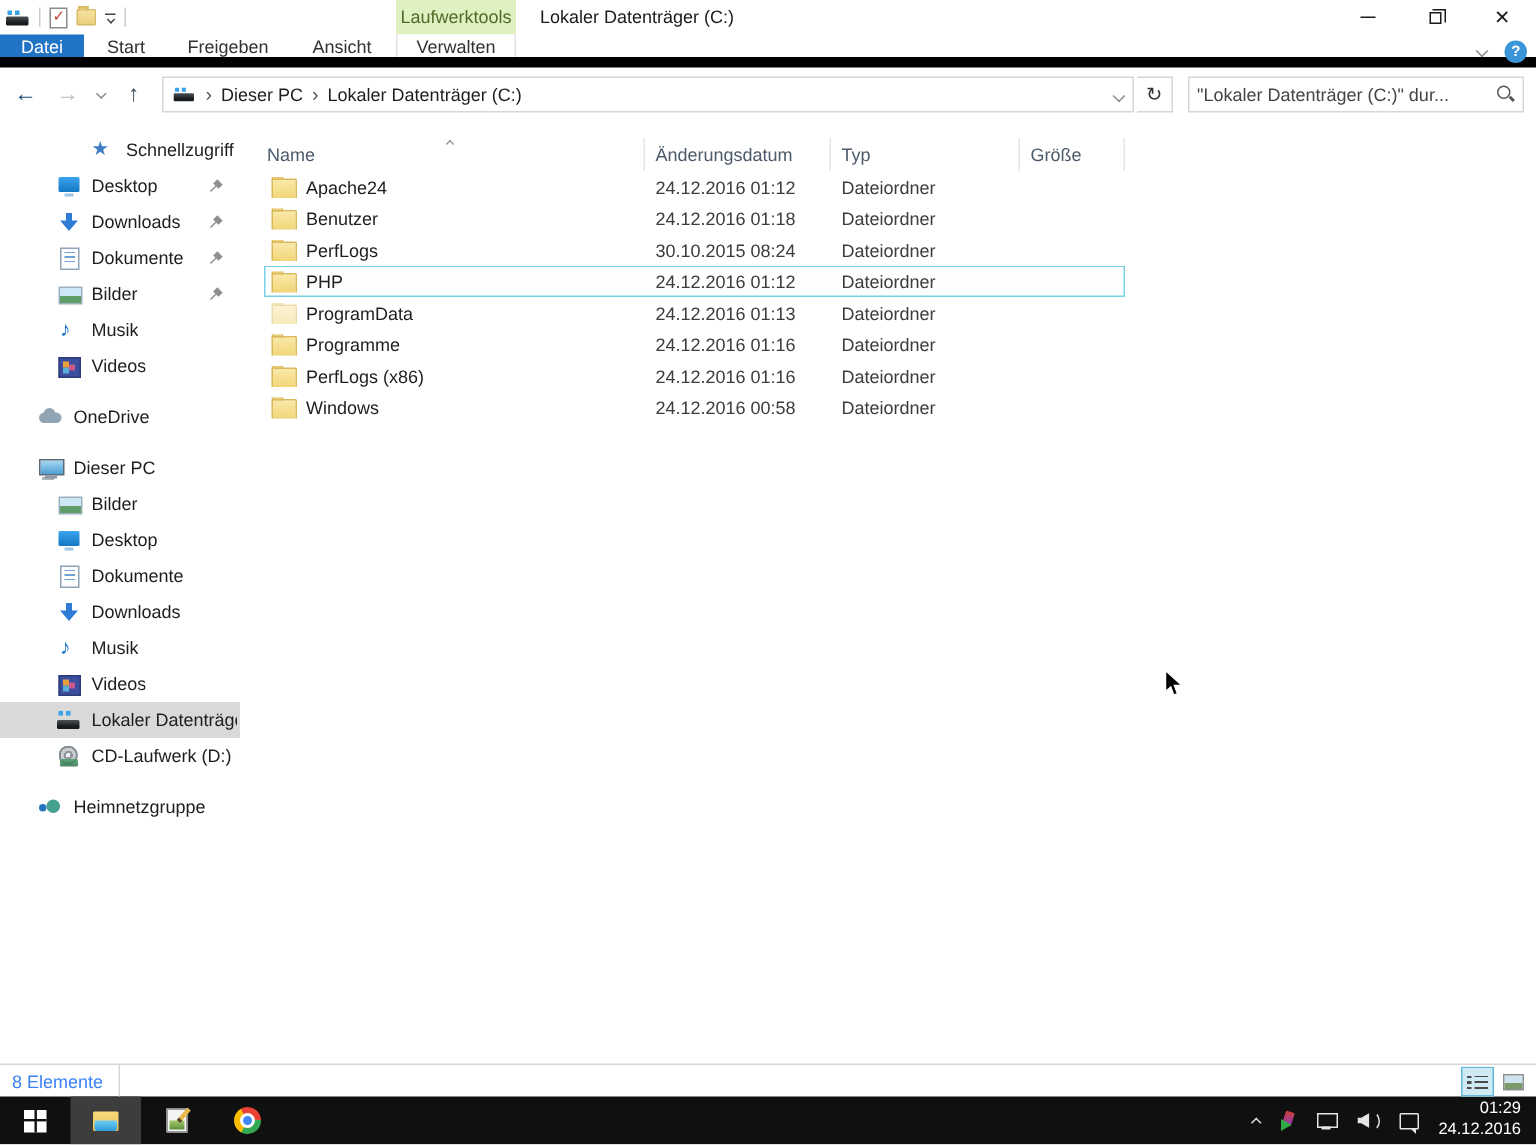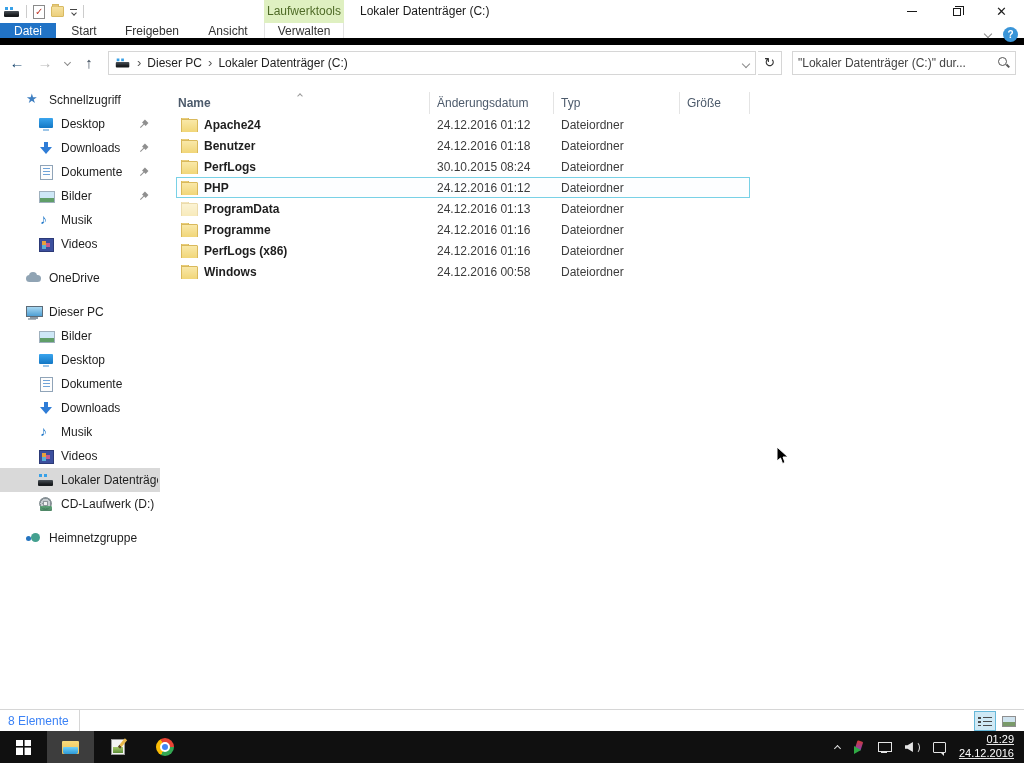--- a/index.html
+++ b/index.html
@@ -60,21 +60,21 @@
   .search-box input::placeholder { color:#444; opacity:1; }
   .g-search-icon { position:relative; width:13px; height:13px; flex:none; }
   .g-search-icon::before { content:""; position:absolute; left:1px; top:1px; width:7px; height:7px; border:1.5px solid #555; border-radius:50%; }
   .g-search-icon::after { content:""; position:absolute; left:9px; top:9px; width:4px; height:1.5px; background:#555; transform:rotate(45deg); }
 
   
   .main { flex:1; display:flex; min-height:0; }
   .sidebar { width:160px; flex:none; padding-top:8px; overflow:hidden; }
   .side-item { height:24px; display:flex; align-items:center; gap:7px; white-space:nowrap; overflow:hidden; padding-right:2px; }
   .side-item.lvl0 { padding-left:26px; margin-top:10px; }
-  .side-item.lvl0.first { margin-top:0; }
+  .side-item.lvl0.first { margin-top:0;margin-left:35px; }
   .side-item.lvl1 { padding-left:38px; }
   .side-item.selected { background:#d9d9d9; }
   .side-label { overflow:hidden; white-space:nowrap; }
   .tree-icon { flex:none; position:relative; width:16px; height:14px; display:inline-block; }
   .pin-icon { display:none; margin-left:auto; margin-right:10px; position:relative; width:9px; height:9px; flex:none; transform:rotate(45deg); }
   .pin-icon::before { content:""; position:absolute; left:2px; top:0; width:5px; height:4px; background:#8f8f8f; }
   .pin-icon::after { content:""; position:absolute; left:4px; top:4px; width:1px; height:5px; background:#8f8f8f; }
   .side-item.pinned .pin-icon { display:inline-block; }
 
   
@@ -97,21 +97,21 @@
   .g-cd-drive-icon::after { content:""; position:absolute; left:2px; bottom:0px; width:12px; height:5px; background:linear-gradient(180deg,#4e9e6a,#2d6e49); border-radius:1px; opacity:.85; }
   .g-network-icon::before { content:""; position:absolute; left:3px; top:0; width:12px; height:8px; border:1px solid #7c93a6; background:#b9d4e8; }
   .g-network-icon::after { content:""; position:absolute; left:0; top:4px; width:12px; height:8px; border:1px solid #4f7ba5; background:linear-gradient(180deg,#55a7e0,#2b7fc9); }
   .g-homegroup-icon::before { content:""; position:absolute; left:0; top:5px; width:5px; height:5px; border-radius:50%; background:#2574c0; }
   .g-homegroup-icon::after { content:""; position:absolute; left:5px; top:2px; width:9px; height:9px; border-radius:50%; background:#44a08f; }
 
   
   .filepane { flex:1; position:relative; padding:6px 0 0 16px; overflow:hidden; }
   .list-header { display:flex; height:22px; align-items:center; color:#4c5a6b; position:relative; margin-top:6px; }
   .hcell { height:100%; display:flex; align-items:center; border-right:1px solid #e4e4e4; }
-  .col-name { width:254px; padding-left:2px;font-weight:bold; }
+  .col-name { width:254px; padding-left:2px; }
   .col-mod  { width:124px; padding-left:7px; }
   .col-type { width:126px; padding-left:7px; }
   .col-size { width:70px;  padding-left:7px; }
   .sort-caret { position:absolute; left:122px; top:-5px; }
   .sort-caret .chev { width:4px; height:4px; border-color:#9a9a9a; }
   .file-row { display:flex; align-items:center; height:21px; width:574px; }
   .file-row .cell { overflow:hidden; white-space:nowrap; }
   .file-row .name-cell { display:flex; align-items:center; gap:8px; padding-left:5px; color:#1e1e1e; }
   .file-row .cell.col-mod, .file-row .cell.col-type { color:#3c3c3c; }
   .file-row.hover { box-shadow:inset 0 0 0 1px #79d1e6; background:#fdfeff; }
@@ -129,21 +129,21 @@
   .status-sep { width:1px; height:100%; background:#d6d6d6; margin-left:10px; }
   .view-toggles { position:absolute; right:4px; top:0; height:22px; display:flex; align-items:center; gap:2px; }
   .view-btn { width:22px; height:20px; display:flex; align-items:center; justify-content:center; }
   .view-btn.active { background:#cfe9f5; box-shadow:inset 0 0 0 1px #66b8d9; }
   .details-glyph { position:relative; width:14px; height:11px; }
   .details-glyph::before { content:""; position:absolute; left:0; top:1px; width:3px; height:9px; background:repeating-linear-gradient(180deg,#4a4a4a 0 2px,transparent 2px 4px); }
   .details-glyph::after { content:""; position:absolute; left:5px; top:1px; right:0; height:9px; background:repeating-linear-gradient(180deg,#4a4a4a 0 1px,transparent 1px 4px); }
   .thumb-glyph { width:14px; height:11px; border:1px solid #8f8f8f; background:linear-gradient(180deg,#cfe3ef 55%,#7a9a6a 55%); }
 
   
-  .taskbar { height:32px; flex:none; background:#101010; display:flex; align-items:stretch; color:#e8e8e8;text-decoration:underline; }
+  .taskbar { height:32px; flex:none; background:#101010; display:flex; align-items:stretch; color:#e8e8e8; }
   .task-btn { width:47px; display:flex; align-items:center; justify-content:center; }
   .task-btn.active { background:#3d3d3d; }
   .g-start-icon { width:15px; height:15px; background:
       linear-gradient(#101010,#101010) 6.5px 0/1.6px 100% no-repeat,
       linear-gradient(#101010,#101010) 0 6.5px/100% 1.6px no-repeat,#fff; }
   .g-explorer-icon { position:relative; width:17px; height:13px; }
   .g-explorer-icon::before { content:""; position:absolute; inset:0; background:linear-gradient(180deg,#f7da7c,#eec256); border-radius:1px; }
   .g-explorer-icon::after { content:""; position:absolute; left:1px; bottom:0; right:1px; height:7px; background:linear-gradient(180deg,#6fd0f7,#2e9ad8); border-radius:1px 1px 2px 2px; }
   .g-editor-icon { position:relative; width:14px; height:16px; background:#f4f4f4; border:1px solid #9a9a9a; }
   .g-editor-icon::before { content:""; position:absolute; left:1px; bottom:1px; width:10px; height:6px; background:linear-gradient(180deg,#a6c96a,#5e8f3a); }

